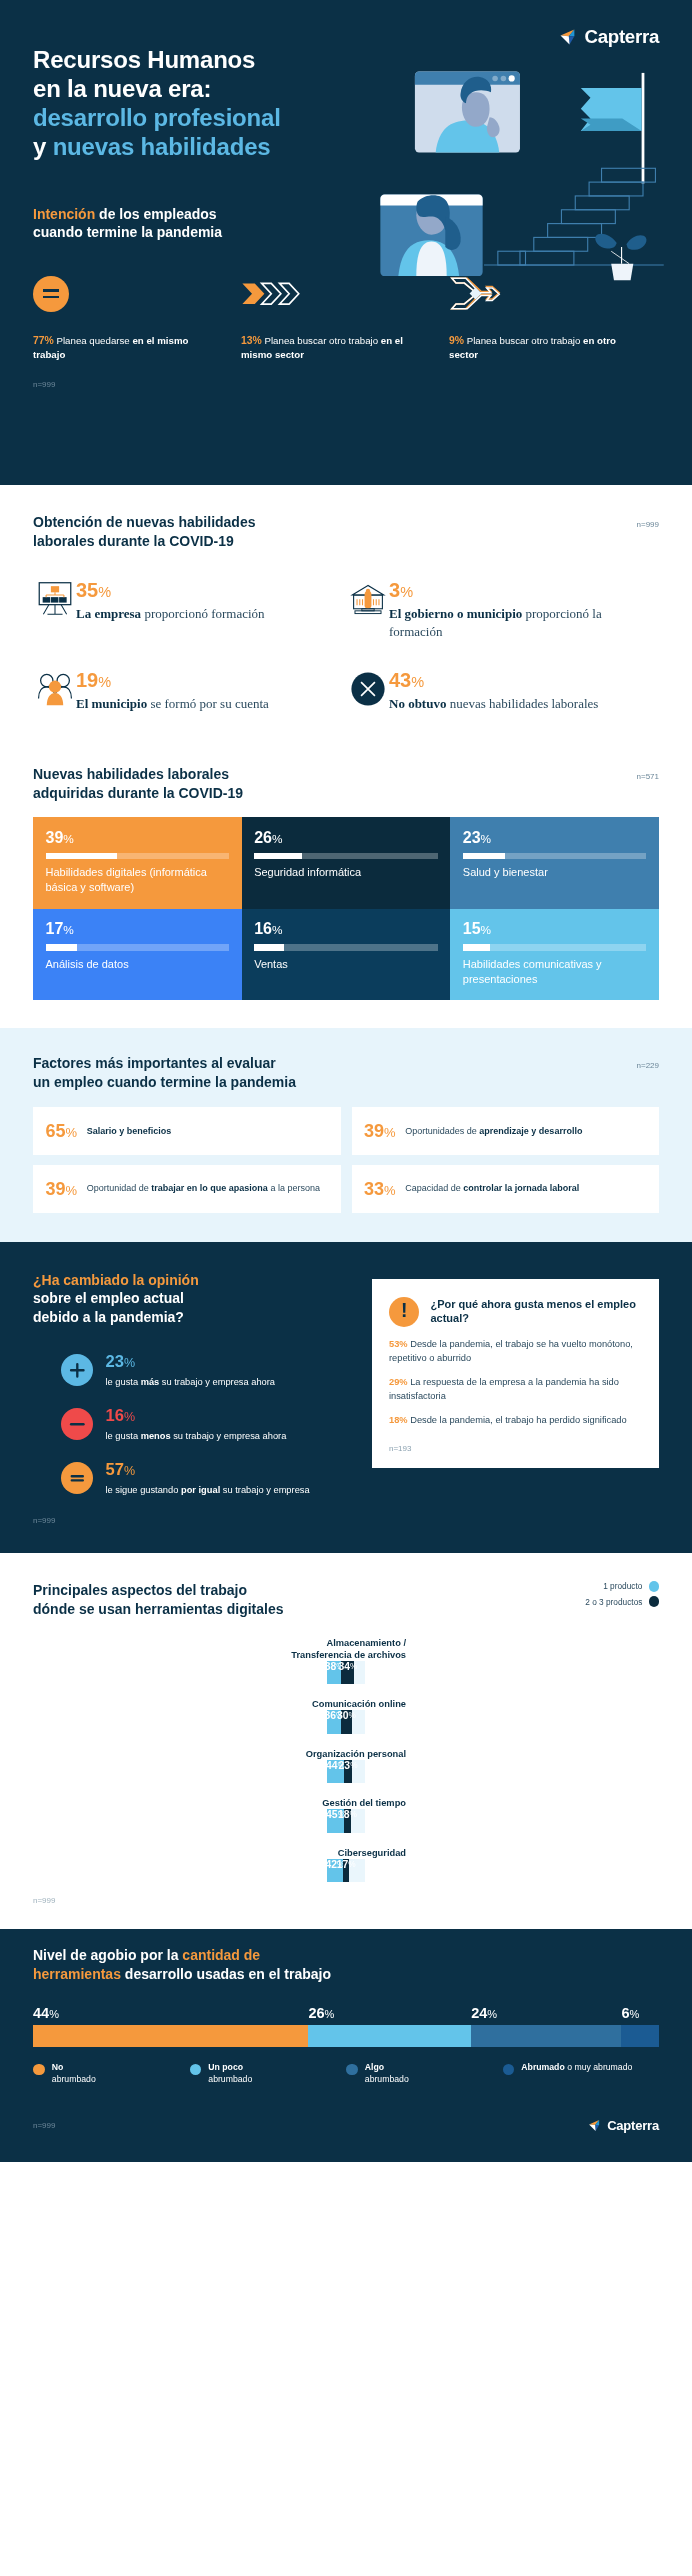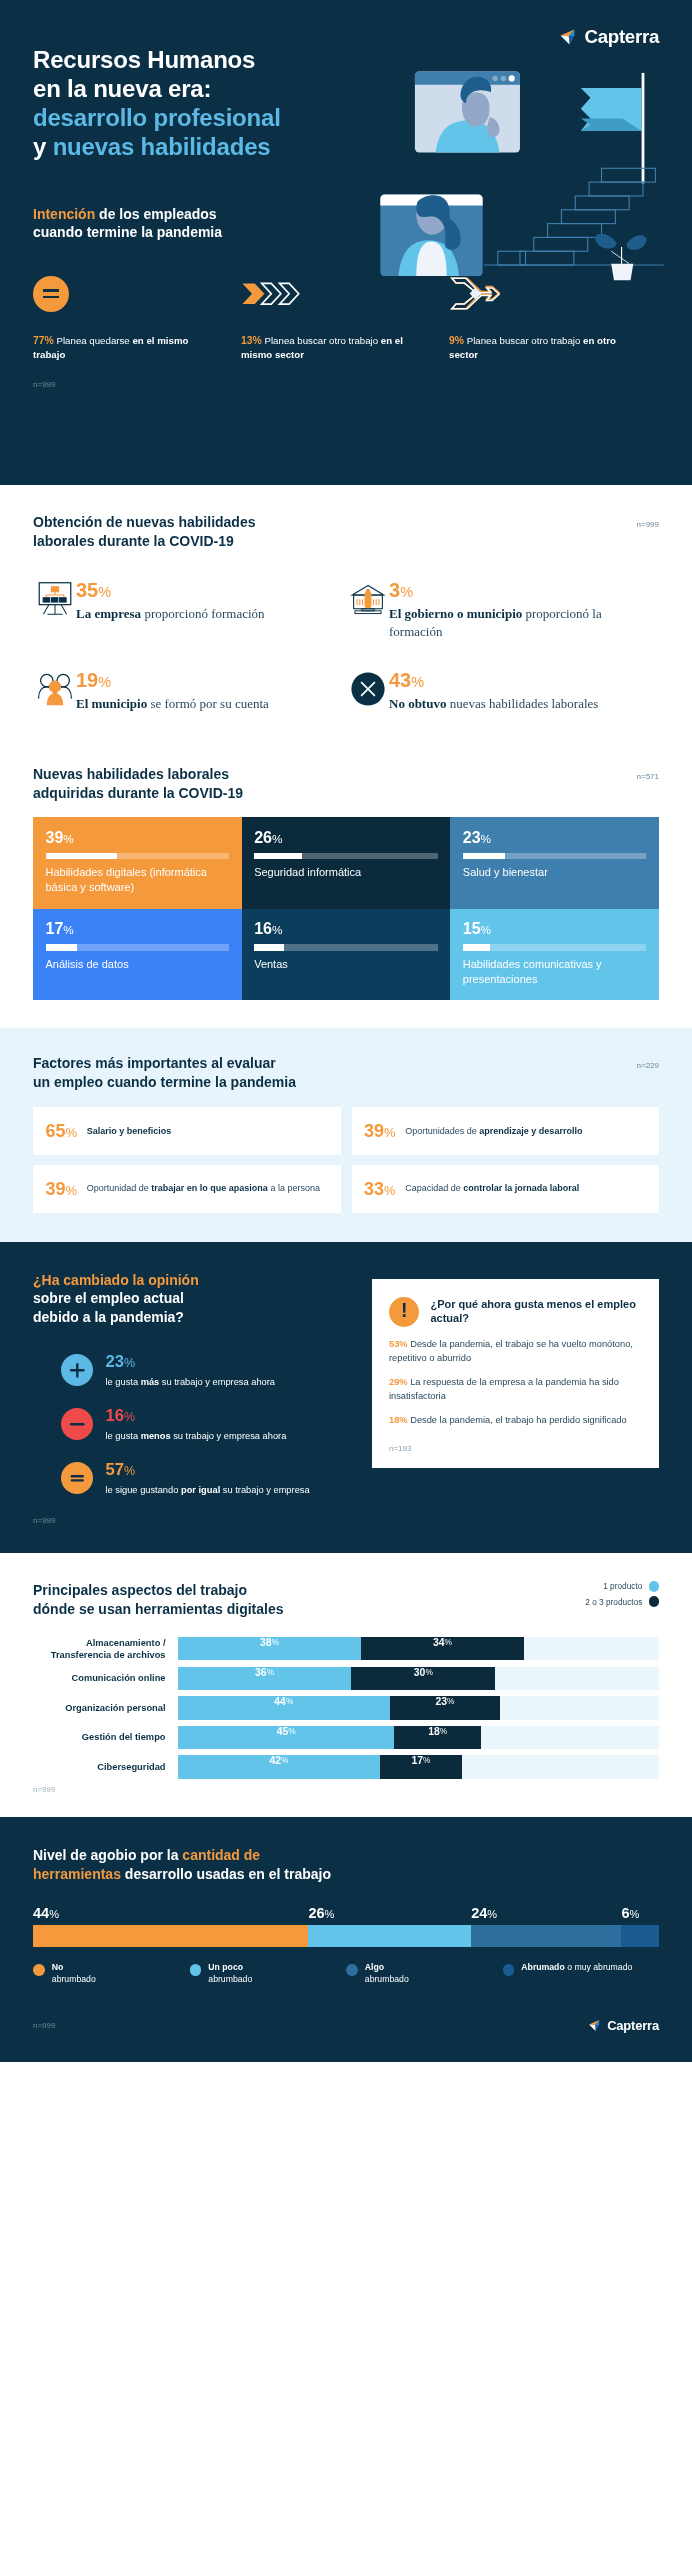--- a/index.html
+++ b/index.html
@@ -135,35 +135,35 @@
   .op-n { color: #6c8799; font-size: 8px; margin-top: 4.2px; }
 
   
   .sec-bars { background: #ffffff; padding: 28px 33px 23.5px 33px; }
   .bars-head { display: flex; justify-content: space-between; align-items: flex-start; }
   .legend-top { text-align: right; }
   .lg-row { display: flex; align-items: center; justify-content: flex-end; gap: 6.2px; margin-bottom: 4.8px; }
   .lg-row span { font-size: 8.3px; color: #2b4a5e; }
   .lg-dot { width: 10.4px; height: 10.4px; border-radius: 50%; }
   .bar-rows { margin-top: 18px; }
-  .bar-row { display: flex; align-items: center; margin-bottom: 6px; }
+  .bar-row { display: flex; align-items: center; margin-bottom: 14px; flex-direction: column; }
   .bar-lbl {
     width: 145px; text-align: right; padding-right: 12.5px;
     font-size: 9.3px; font-weight: bold; color: #0b3046; line-height: 1.3;
   }
   .bar-track { flex: 1; background: #eaf6fc; height: 23.5px; display: flex; }
   .seg { height: 23.5px; display: flex; align-items: flex-start; justify-content: center;
          color: #ffffff; font-weight: bold; font-size: 10.4px; }
   .seg .sym { font-weight: normal; font-size: 8.3px; }
   .seg.a { background: #63c4ea; }
   .seg.b { background: #0b2b3d; }
   .bars-n { color: #9fb2bd; font-size: 8px; margin-top: 1.4px; }
 
   
-  .sec-foot { background: #0b3046; padding: 29px 33px 29px 33px; }
+  .sec-foot { background: #0b3046; padding: 17px 33px 29px 33px; }
   .foot-title { font-size: 14px; font-weight: bold; color: #ffffff; line-height: 1.35; }
   .foot-title .orange { color: #f5993d; }
   .stack-nums { display: flex; margin-top: 21px; }
   .stack-num { font-size: 14.5px; font-weight: bold; color: #ffffff; }
   .stack-num .sym { font-weight: normal; font-size: 11px; }
   .stack-bar { display: flex; height: 22px; margin-top: 4.2px; }
   .stack-bar div { height: 22px; }
   .foot-legend { display: flex; margin-top: 15.2px; }
   .fl { display: flex; gap: 7px; align-items: flex-start; width: 25%; }
   .fl-dot { width: 11.8px; height: 11.8px; border-radius: 50%; flex: 0 0 11.8px; margin-top: 1.4px; }

